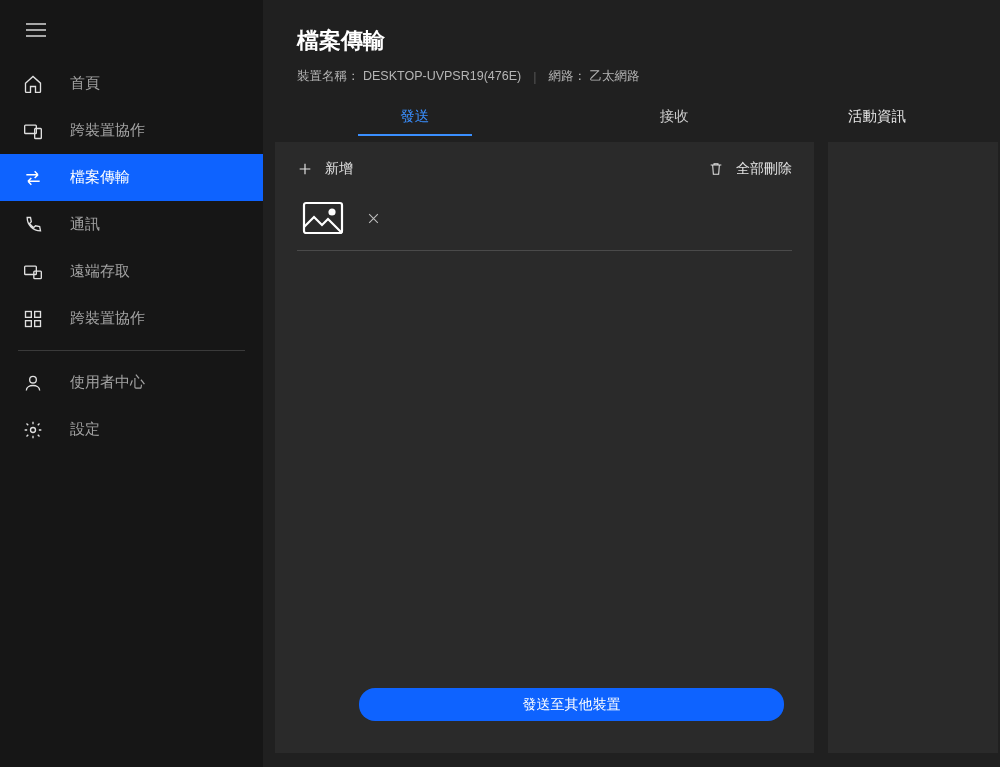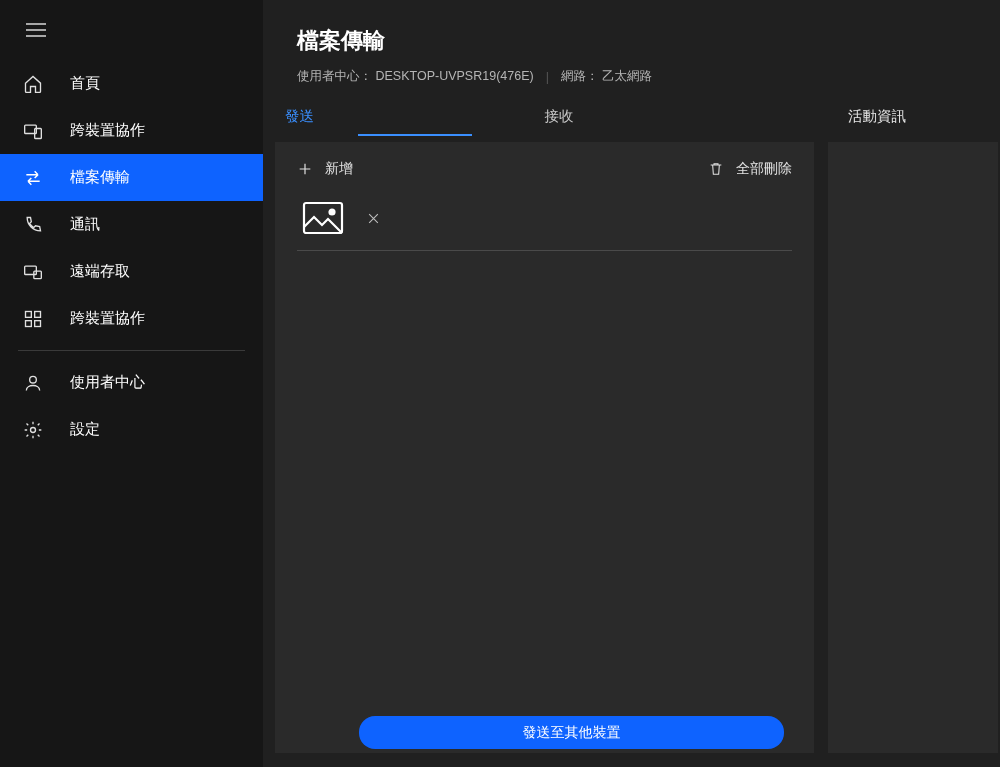--- a/index.html
+++ b/index.html
@@ -29,21 +29,21 @@
   justify-content: center;
   cursor: pointer;
 }
 .sidebar-item {
   height: 47px;
   display: flex;
   align-items: center;
   padding-left: 22px;
   cursor: pointer;
   font-size: 15px;
-  color: #ffffff;
+  color: #a3a3a3;
 }
 .sidebar-item.active { background: #0e63ff; color: #fff; }
 .sidebar-item .s-icon {
   width: 22px;
   height: 22px;
   margin-right: 26px;
   display: flex;
   align-items: center;
   justify-content: center;
 }
@@ -87,20 +87,21 @@
   flex: 1;
   display: flex;
   flex-direction: column;
 }
 .tabs {
   display: flex;
   padding: 0 22px;
 }
 .tab {
   flex: 1;
+  text-align: center;
   padding: 14px 0 10px;
   font-size: 14.5px;
   color: #c9c9c9;
   cursor: pointer;
   position: relative;
 }
 .tab.active { color: #3a8fff; }
 .tab.active::after {
   content: "";
   position: absolute;
@@ -174,21 +175,21 @@
   font-size: 14.5px;
   color: #e6e6e6;
 }
 .activity-panel {
   flex: 1;
   margin: 6px 2px 14px 2px;
   background: #2a2a2a;
 }
 .send-button {
   position: absolute;
-  bottom: 4px;
+  bottom: 32px;
   left: 84px;
   right: 30px;
   height: 33px;
   background: #0e63ff;
   border-radius: 16px;
   display: flex;
   align-items: center;
   justify-content: center;
   font-size: 14px;
   color: #fff;
@@ -288,21 +289,21 @@
     </span>
     <span>設定</span>
   </div>
 </div>
 
 <div class="main">
   <div class="main-header">
     <div class="page-title">檔案傳輸</div>
     <div class="device-row">
       <span>
-        <span>使用者中心：</span>
+        <span>裝置名稱：</span>
         <span>DESKTOP-UVPSR19(476E)</span>
       </span>
       <span class="device-sep">|</span>
       <span>
         <span>網路：</span>
         <span>乙太網路</span>
       </span>
     </div>
   </div>
 

